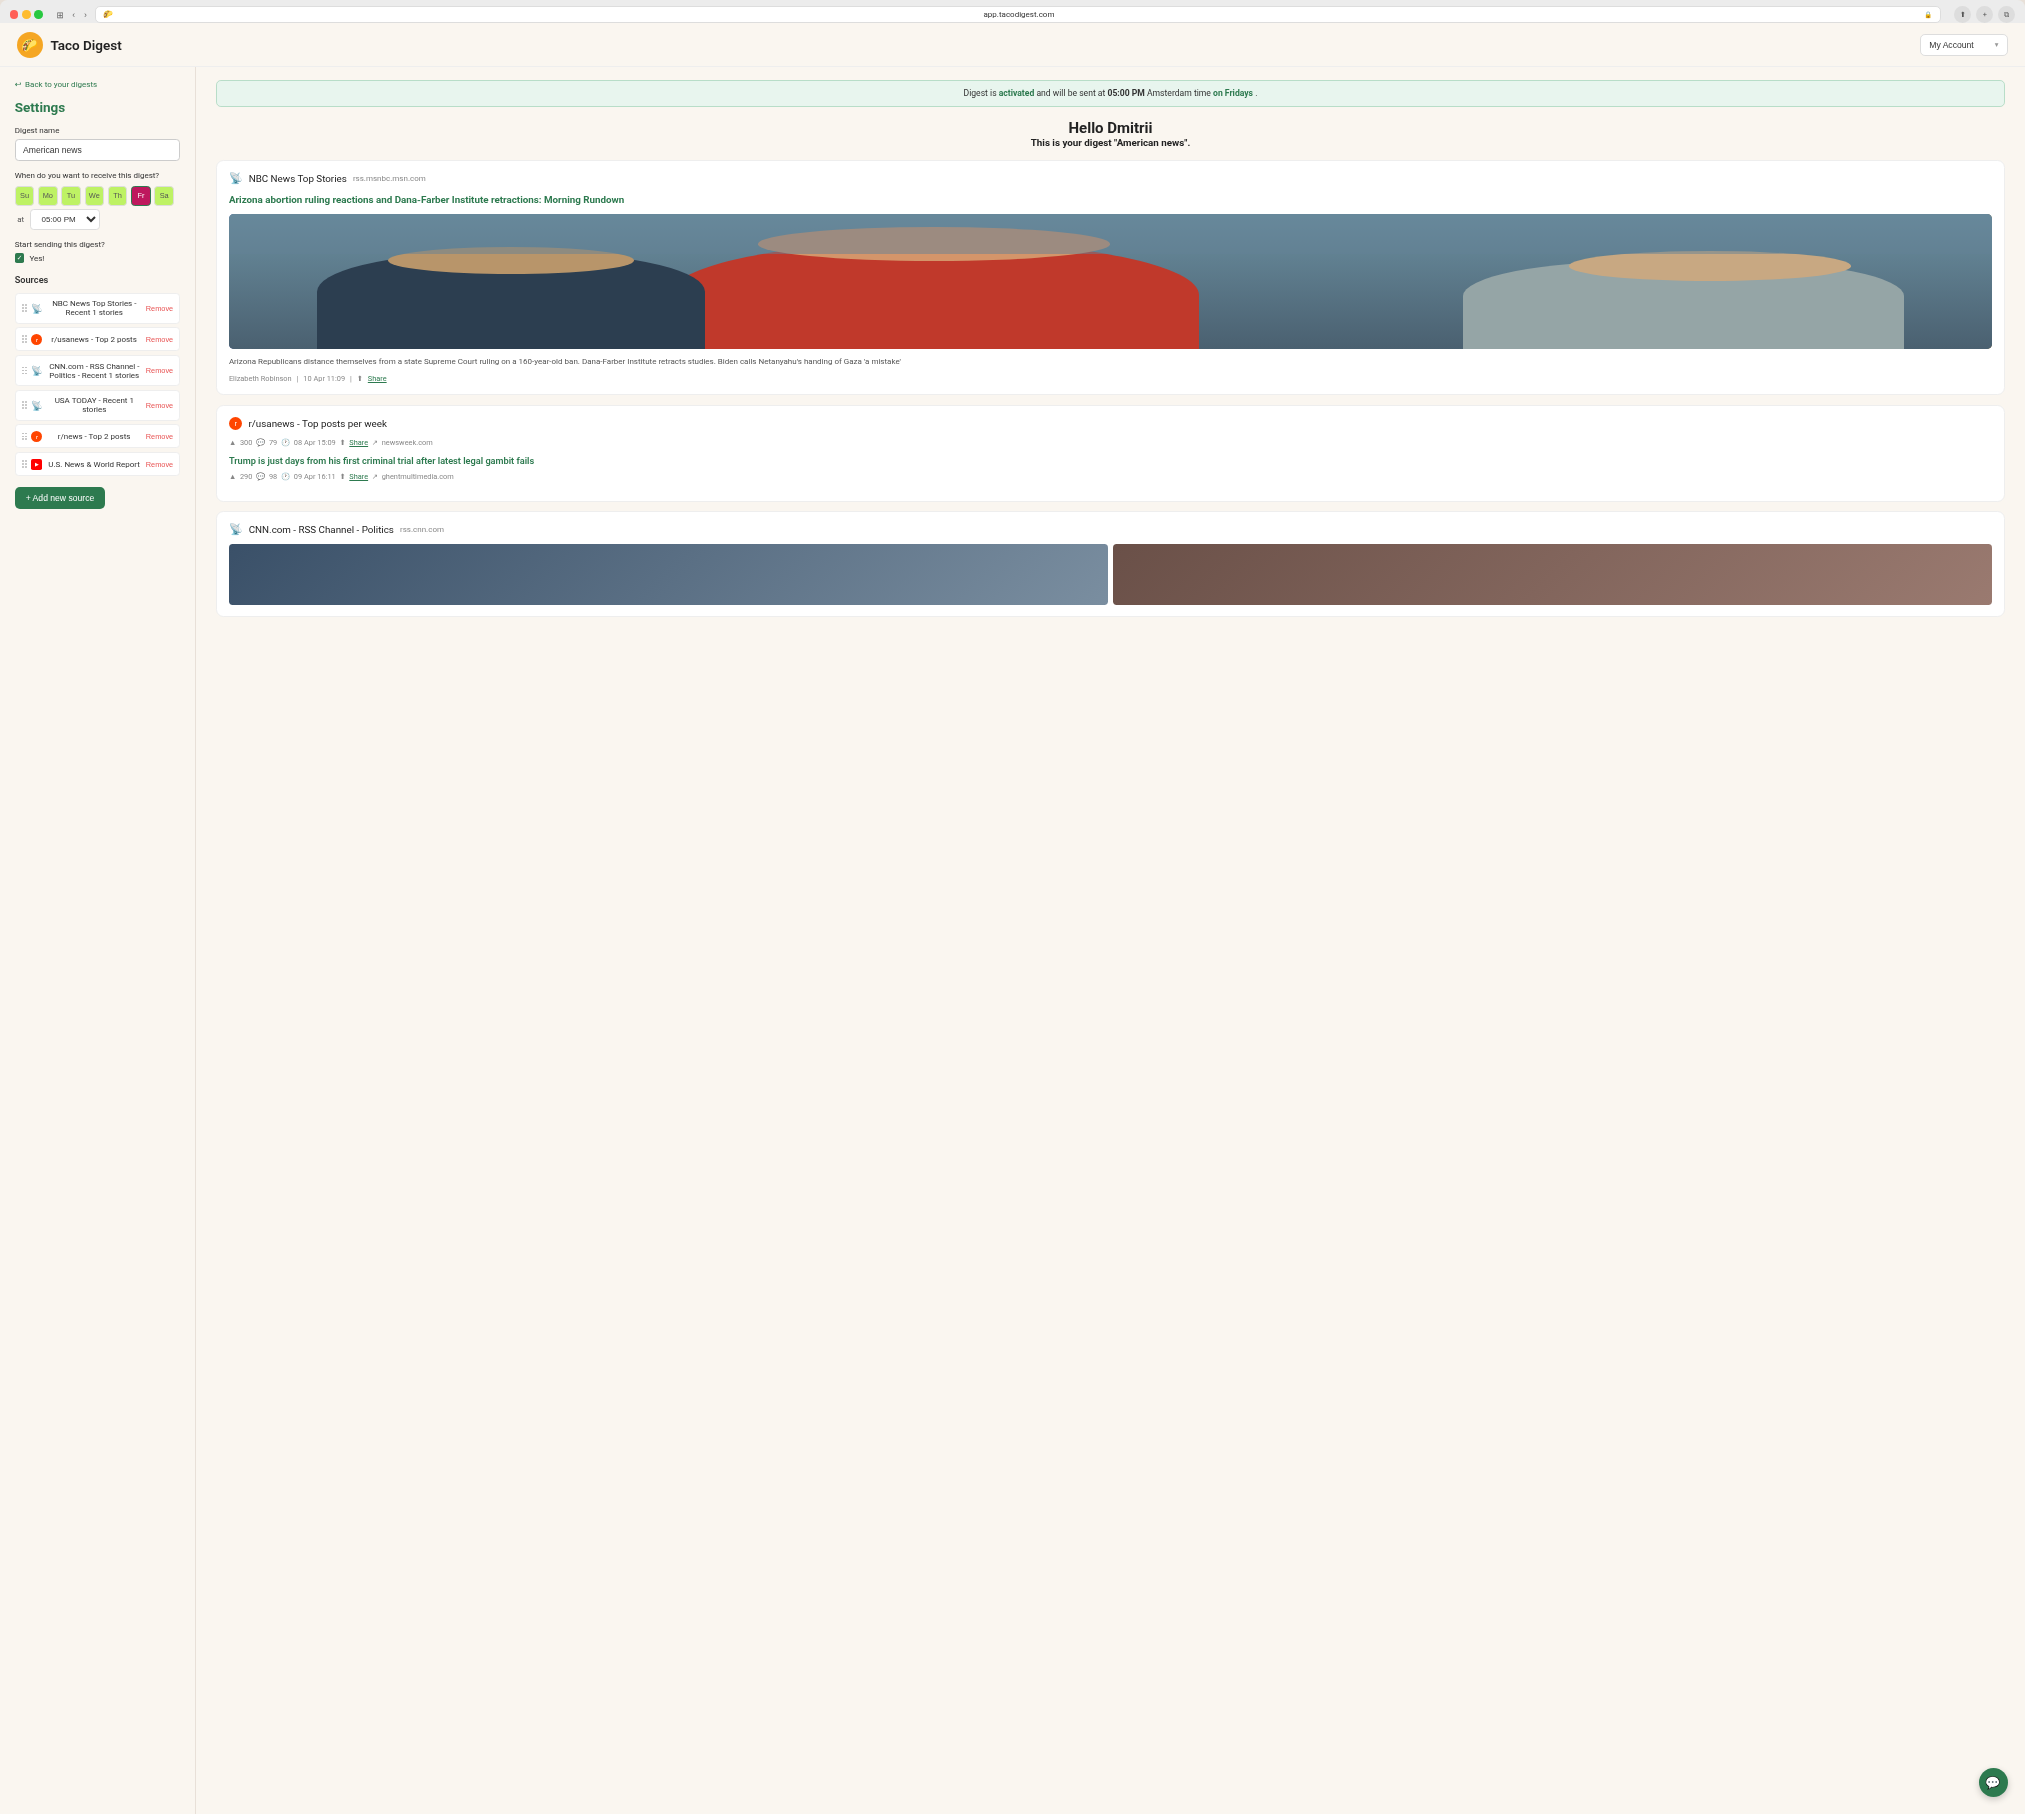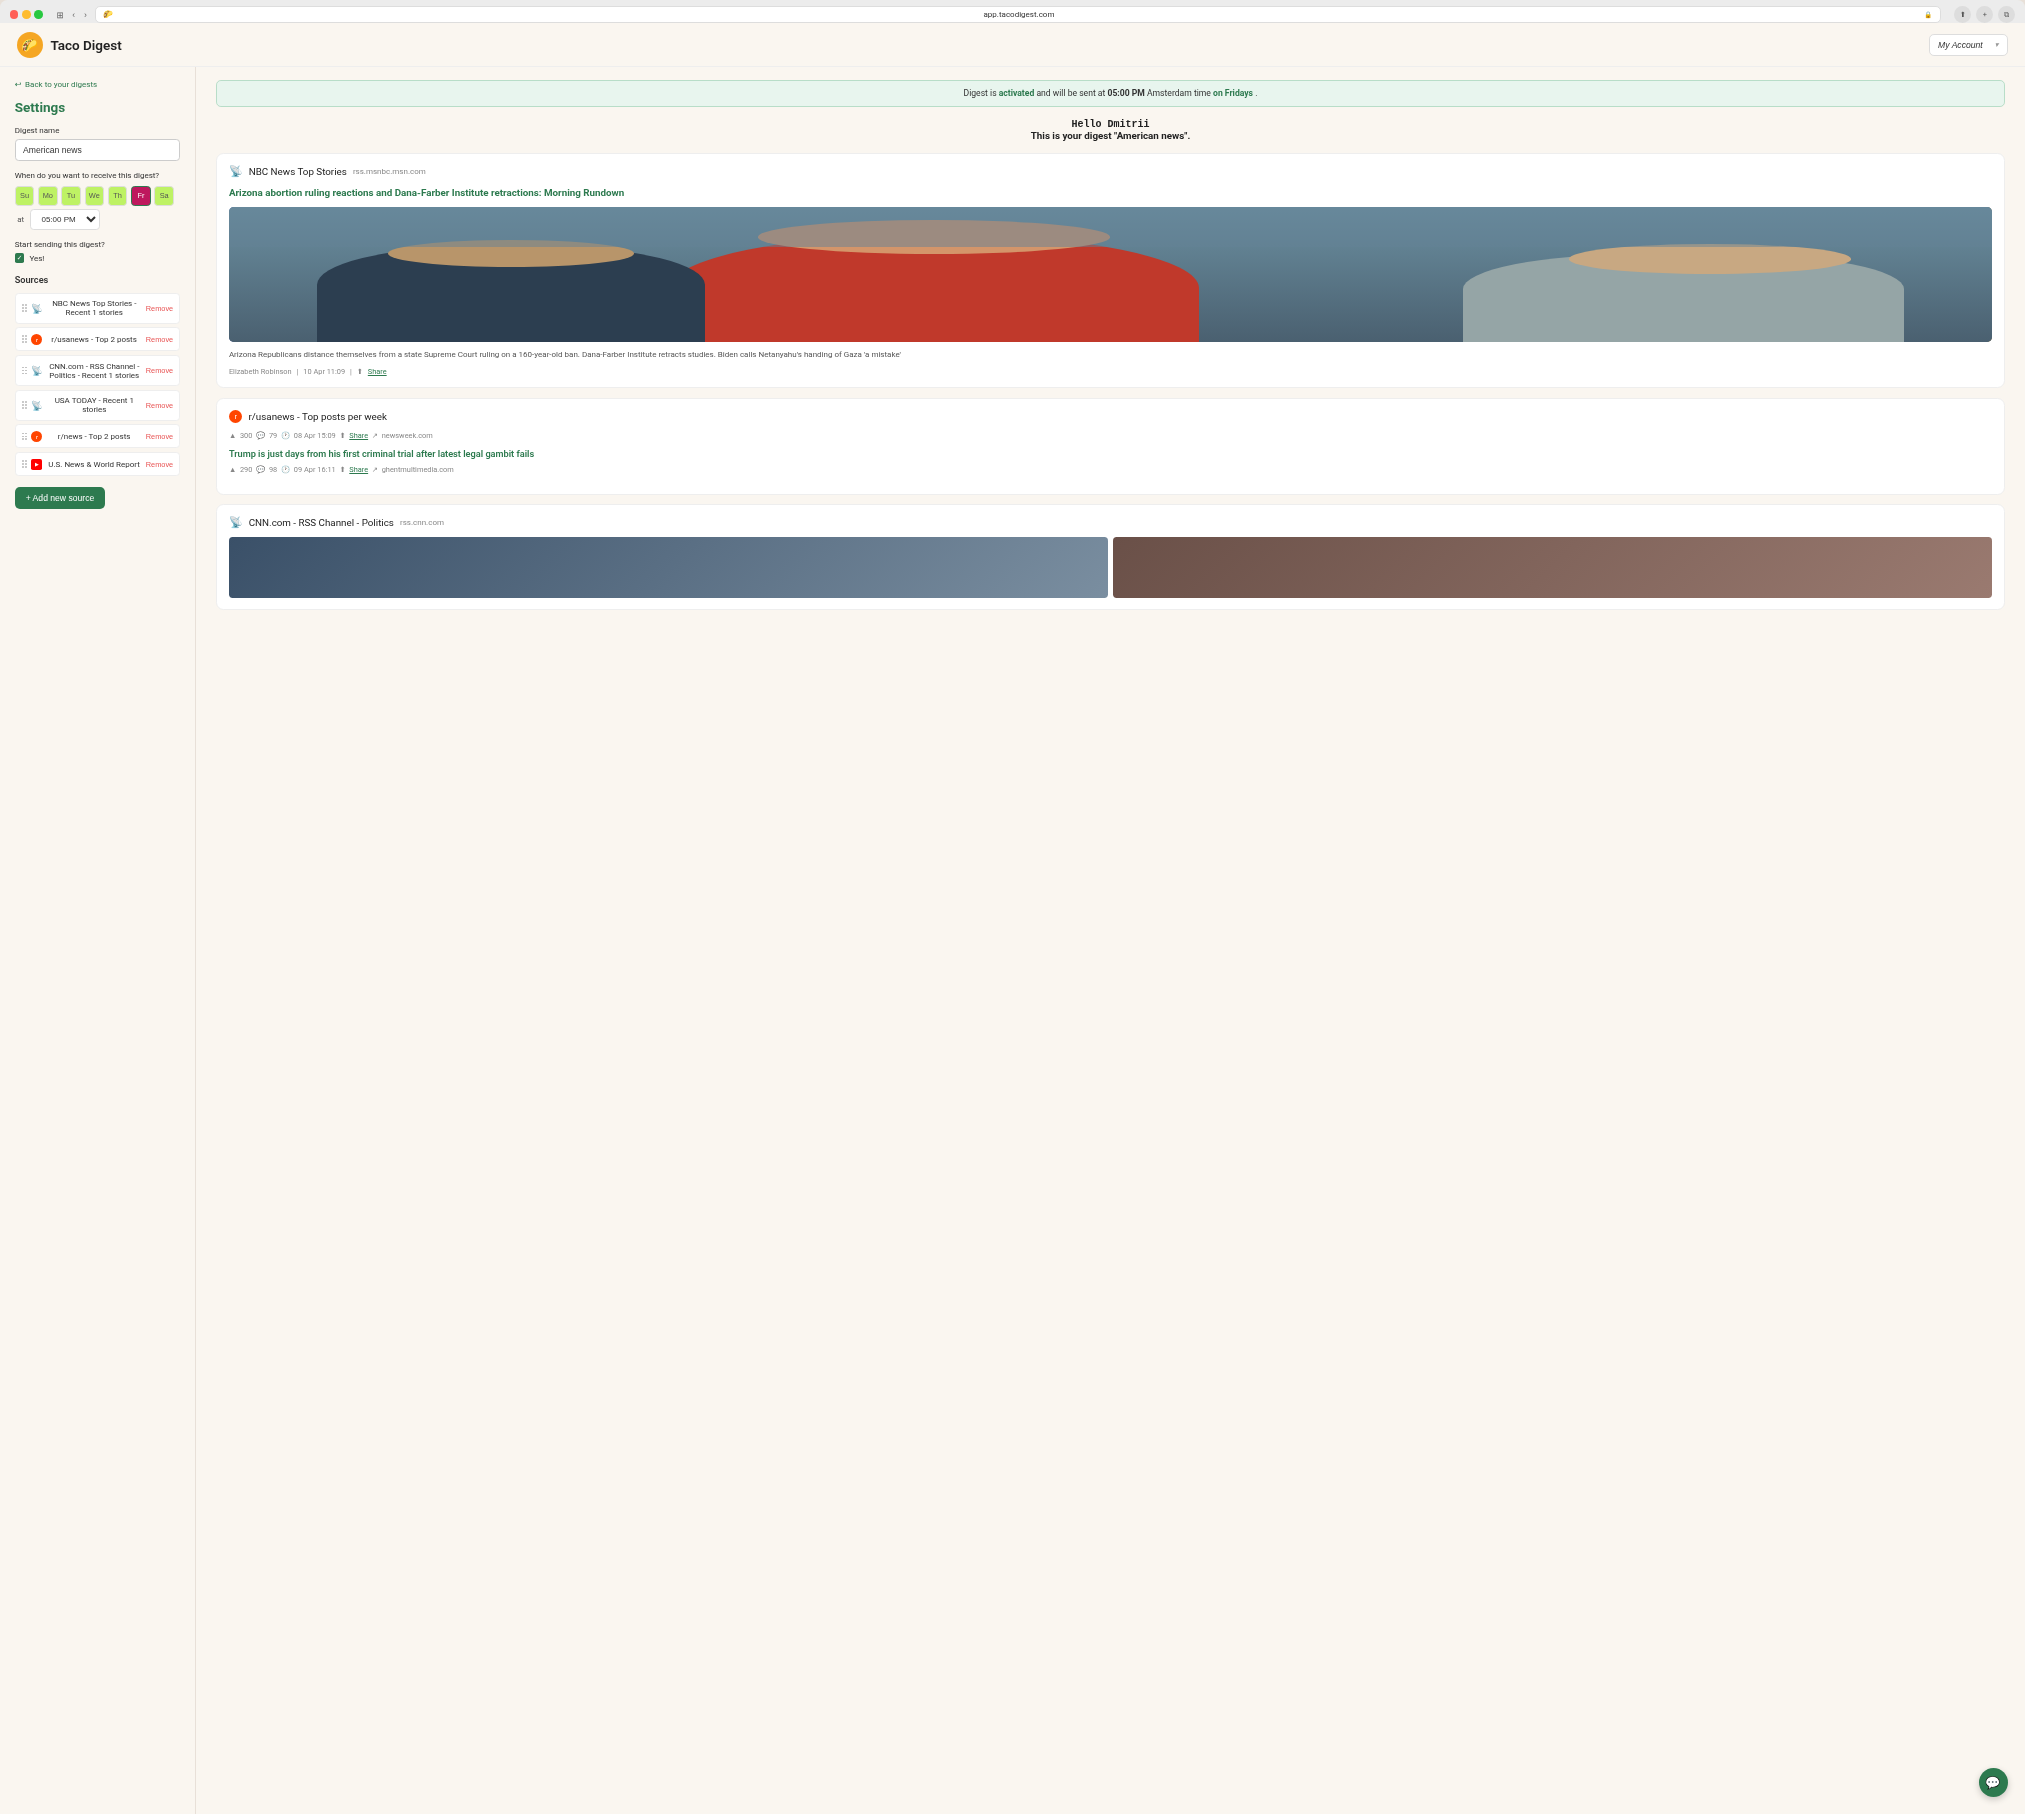--- a/index.html
+++ b/index.html
@@ -110,25 +110,24 @@
       font-weight: 600;
       color: #222;
     }
     .account-btn {
       background: white;
       border: 0.6px solid #ddd;
       border-radius: 4.9px;
       padding: 4.9px 8.6px;
       display: flex;
       align-items: center;
-      gap: 12px;
+      gap: 21px;
       font-size: 8.6px;
       color: #333;
       cursor: pointer;
-      font-style: italic;
     }
     .account-btn-arrow { color: #999; font-size: 7.4px; }
 
     
     .main-layout {
       display: flex;
       height: calc(100vh - 49px);
       overflow: hidden;
     }
 
@@ -342,24 +341,23 @@
     .status-banner strong { font-weight: 600; }
     .status-banner .activated { color: #2d7a4f; font-weight: 700; }
     .status-banner .time-highlight { font-weight: 700; }
     .status-banner .day-highlight { color: #2d7a4f; font-weight: 700; }
 
     .greeting-area {
       text-align: center;
       margin-bottom: 12.3px;
     }
     .greeting-hello {
-      font-size: 10px;
+      font-size: 15px;
       font-weight: 700;
       color: #222;
-      font-family: Liberation Mono, monospace;
     }
     .greeting-digest {
       font-size: 9.8px;
       font-weight: 700;
       color: #222;
     }
 
     
     .feed-card {
       background: white;

